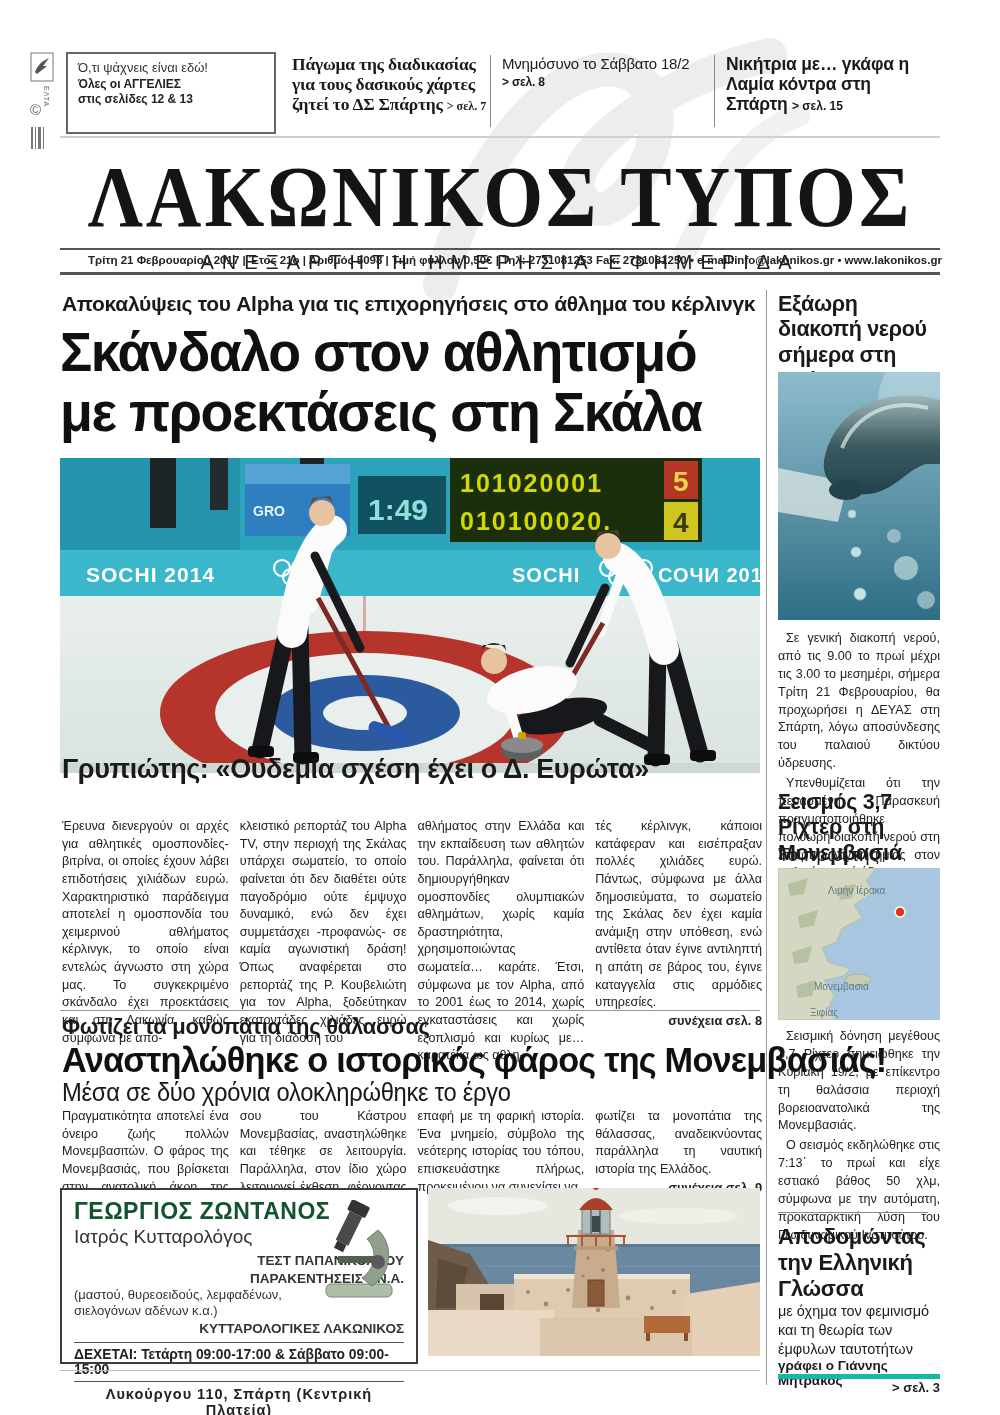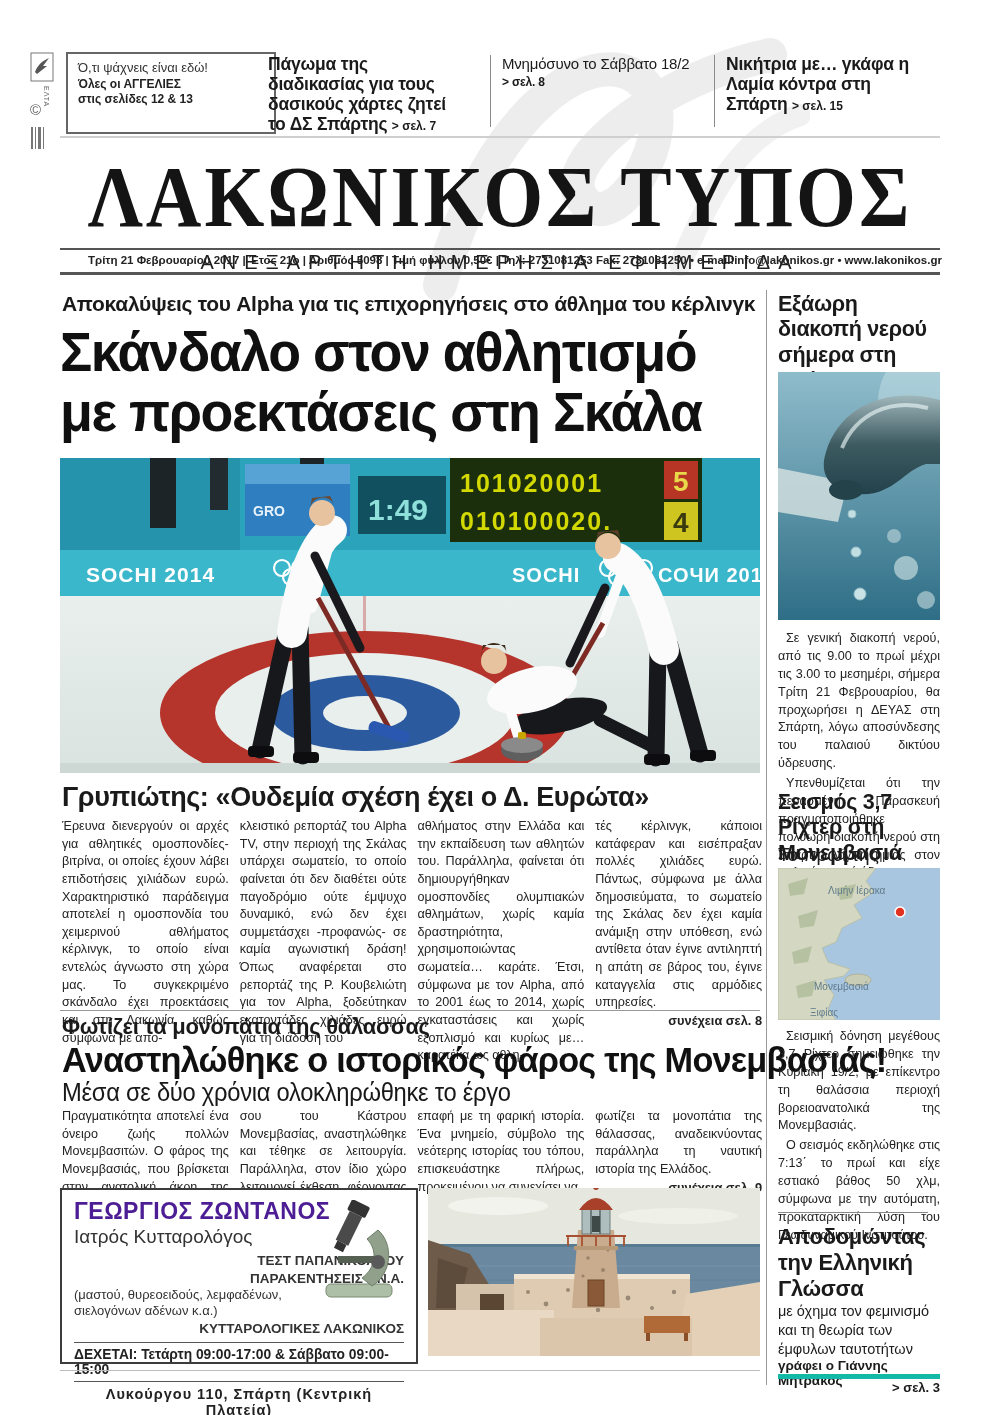--- a/index.html
+++ b/index.html
@@ -42,21 +42,21 @@
   .sb-sub{font-size:19px;font-weight:normal;line-height:1.15;color:#1c1c1c;}
   .sb-body{font-size:12.6px;line-height:1.42;text-align:justify;color:#222;}
   .sb-body p{margin:0 0 2px 0;text-indent:8px;}
   .sb-div{height:1px;background:#888;}
   .lang-sub{font-size:14.5px;line-height:1.3;color:#1c1c1c;}
   .lang-by{font-size:13.5px;font-weight:bold;margin-top:2px;}
   .lang-page{font-size:13px;font-weight:bold;text-align:right;border-top:5px solid #14b8a6;padding-top:1px;}
 
   
   .medad{border:2px solid #3c3c3c;background:#fff;padding:8px 12px;box-sizing:border-box;color:#2a2a2a;}
-  .medad .name{font-size:23px;font-weight:bold;letter-spacing:0.5px;color:#4c1d95;}
+  .medad .name{font-size:23px;font-weight:bold;letter-spacing:0.5px;color:#14532d;}
   .medad .title{font-size:19px;color:#333;margin-top:1px;}
   .medad .svc{font-size:13.5px;font-weight:bold;line-height:1.3;color:#333;text-align:right;}
   .medad .svc2{font-size:13px;font-weight:normal;line-height:1.25;color:#333;}
   .medad .hours{font-size:13.8px;font-weight:bold;border-top:1.5px solid #555;
                 margin-top:5px;padding-top:4px;color:#222;}
   .medad .addr{font-size:14.5px;font-weight:bold;letter-spacing:1px;border-top:1.5px solid #555;
                margin-top:4px;padding-top:4px;text-align:center;color:#222;}
 
   .photo-frame{background:#eee;}
   svg text{font-family:"Liberation Sans",sans-serif;}
@@ -87,21 +87,21 @@
         </g>
     </svg>
   </div>
 
   <div class="z adbox" style="left:66px;top:52px;width:186px;height:66px;">
     <div class="l1">Ό,τι ψάχνεις είναι εδώ!</div>
     <div class="l2">Όλες οι ΑΓΓΕΛΙΕΣ</div>
     <div class="l3">στις σελίδες 12 &amp; 13</div>
   </div>
 
-  <div class="z" style="left:268px;top:55px;width:200px;">
+  <div class="z" style="left:292px;top:55px;width:200px;font-family:Liberation Serif, serif;">
     <span class="tease">Πάγωμα της διαδικασίας για τους δασικούς χάρτες ζητεί το ΔΣ Σπάρτης</span>
     <span class="pref">&gt; σελ. 7</span>
   </div>
 
   <div class="z vdiv" style="left:490px;top:55px;height:72px;"></div>
 
   <div class="z" style="left:502px;top:55px;width:205px;">
     <div class="sub tease" style="font-weight:normal;font-size:15px;">
       <span>Μνημόσυνο το Σάββατο 18/2</span>
       <span class="pref">&gt; σελ. 8</span>
@@ -227,21 +227,21 @@
       </g>
 
       <g>
         <ellipse cx="462" cy="292" rx="21" ry="11" fill="#5f5f5f"></ellipse>
         <ellipse cx="462" cy="287" rx="21" ry="8" fill="#8a8a8a"></ellipse>
         <rect x="458" y="274" width="8" height="7" rx="2" fill="#caa500"></rect>
       </g>
     </svg>
   </div>
 
-  <div class="z subhead-l" style="left:62px;top:782px;width:700px;">Γρυπιώτης: «Ουδεμία σχέση έχει ο Δ. Ευρώτα»</div>
+  <div class="z subhead-l" style="left:62px;top:754px;width:700px;">Γρυπιώτης: «Ουδεμία σχέση έχει ο Δ. Ευρώτα»</div>
 
   <div class="z cols" style="left:62px;top:818px;width:700px;justify-content:center;">
     <div class="col">Έρευνα διενεργούν οι αρχές για αθλητικές ομοσπονδίες-βιτρίνα, οι οποίες έχουν λάβει επιδοτήσεις χιλιάδων ευρώ. Χαρακτηριστικό παράδειγμα αποτελεί η ομοσπονδία του χειμερινού αθλήματος κέρλινγκ, το οποίο είναι εντελώς άγνωστο στη χώρα μας. Το συγκεκριμένο σκάνδαλο έχει προεκτάσεις και στη Λακωνία, καθώς σύμφωνα με απο-</div>
     <div class="col">κλειστικό ρεπορτάζ του Alpha TV, στην περιοχή της Σκάλας υπάρχει σωματείο, το οποίο φαίνεται ότι δεν διαθέτει ούτε παγοδρόμιο ούτε έμψυχο δυναμικό, ενώ δεν έχει συμμετάσχει -προφανώς- σε καμία αγωνιστική δράση!  Όπως αναφέρεται στο ρεπορτάζ της Ρ. Κουβελιώτη για τον Alpha, ξοδεύτηκαν εκατοντάδες χιλιάδες ευρώ για τη διάδοση του</div>
     <div class="col">αθλήματος στην Ελλάδα και την εκπαίδευση των αθλητών του. Παράλληλα, φαίνεται ότι δημιουργήθηκαν ομοσπονδίες ολυμπιακών αθλημάτων, χωρίς καμία δραστηριότητα, χρησιμοποιώντας σωματεία… καράτε. Έτσι, σύμφωνα με τον Alpha, από το 2001 έως το 2014, χωρίς εγκαταστάσεις και χωρίς εξοπλισμό και κυρίως με… καρατέκα ως αθλη-</div>
     <div class="col">
       <span>τές κέρλινγκ, κάποιοι κατάφεραν και εισέπραξαν πολλές χιλιάδες ευρώ.  Πάντως, σύμφωνα με άλλα δημοσιεύματα, το σωματείο της Σκάλας δεν έχει καμία ανάμιξη στην υπόθεση, ενώ αντίθετα όταν έγινε αντιληπτή η απάτη σε βάρος του, έγινε καταγγελία στις αρμόδιες υπηρεσίες.</span>
       <div class="cont">συνέχεια σελ. 8</div>
     </div>
   </div>

